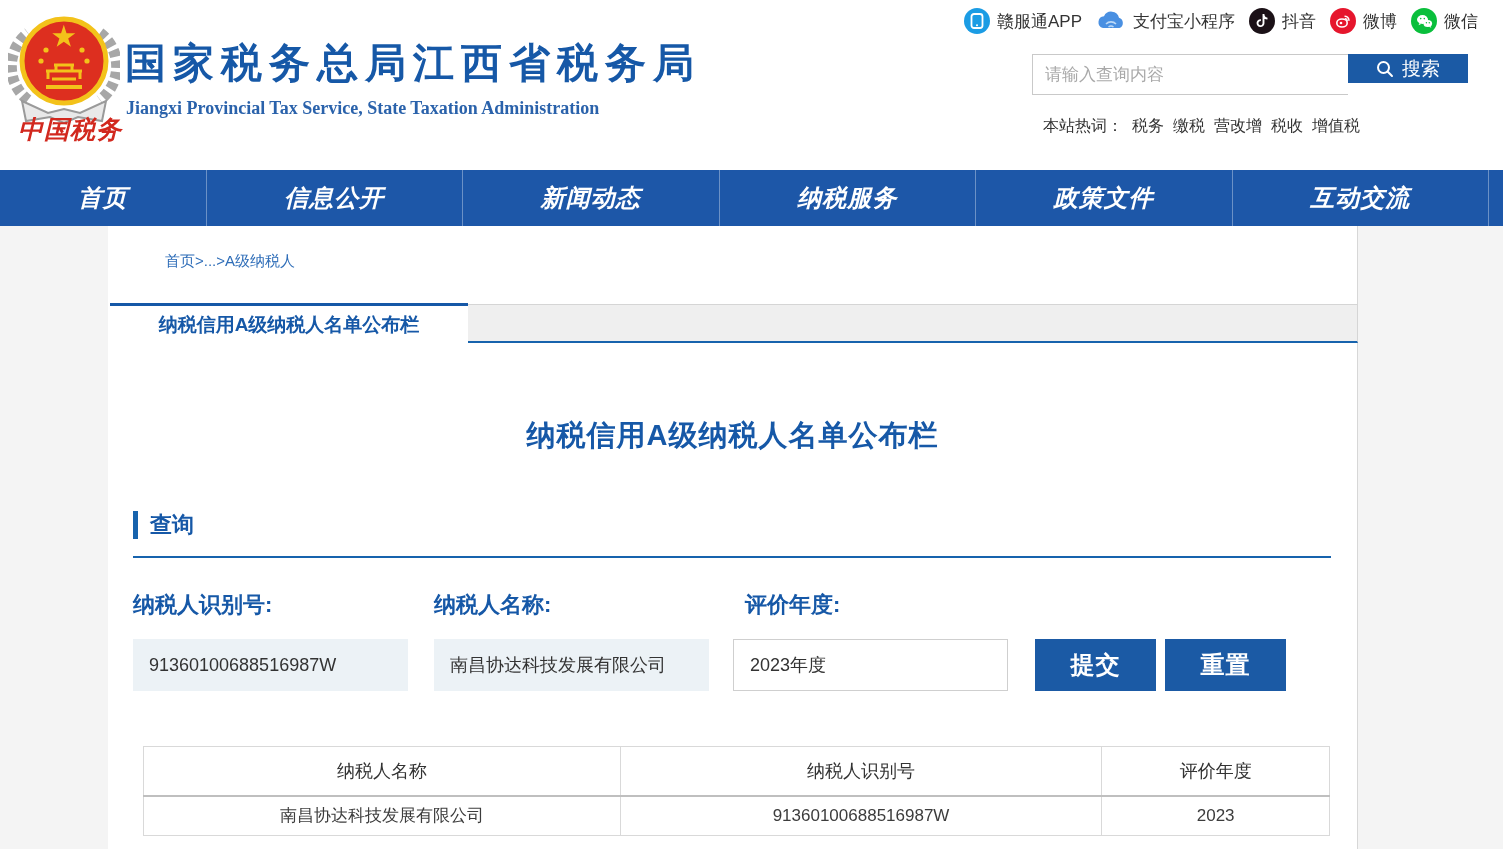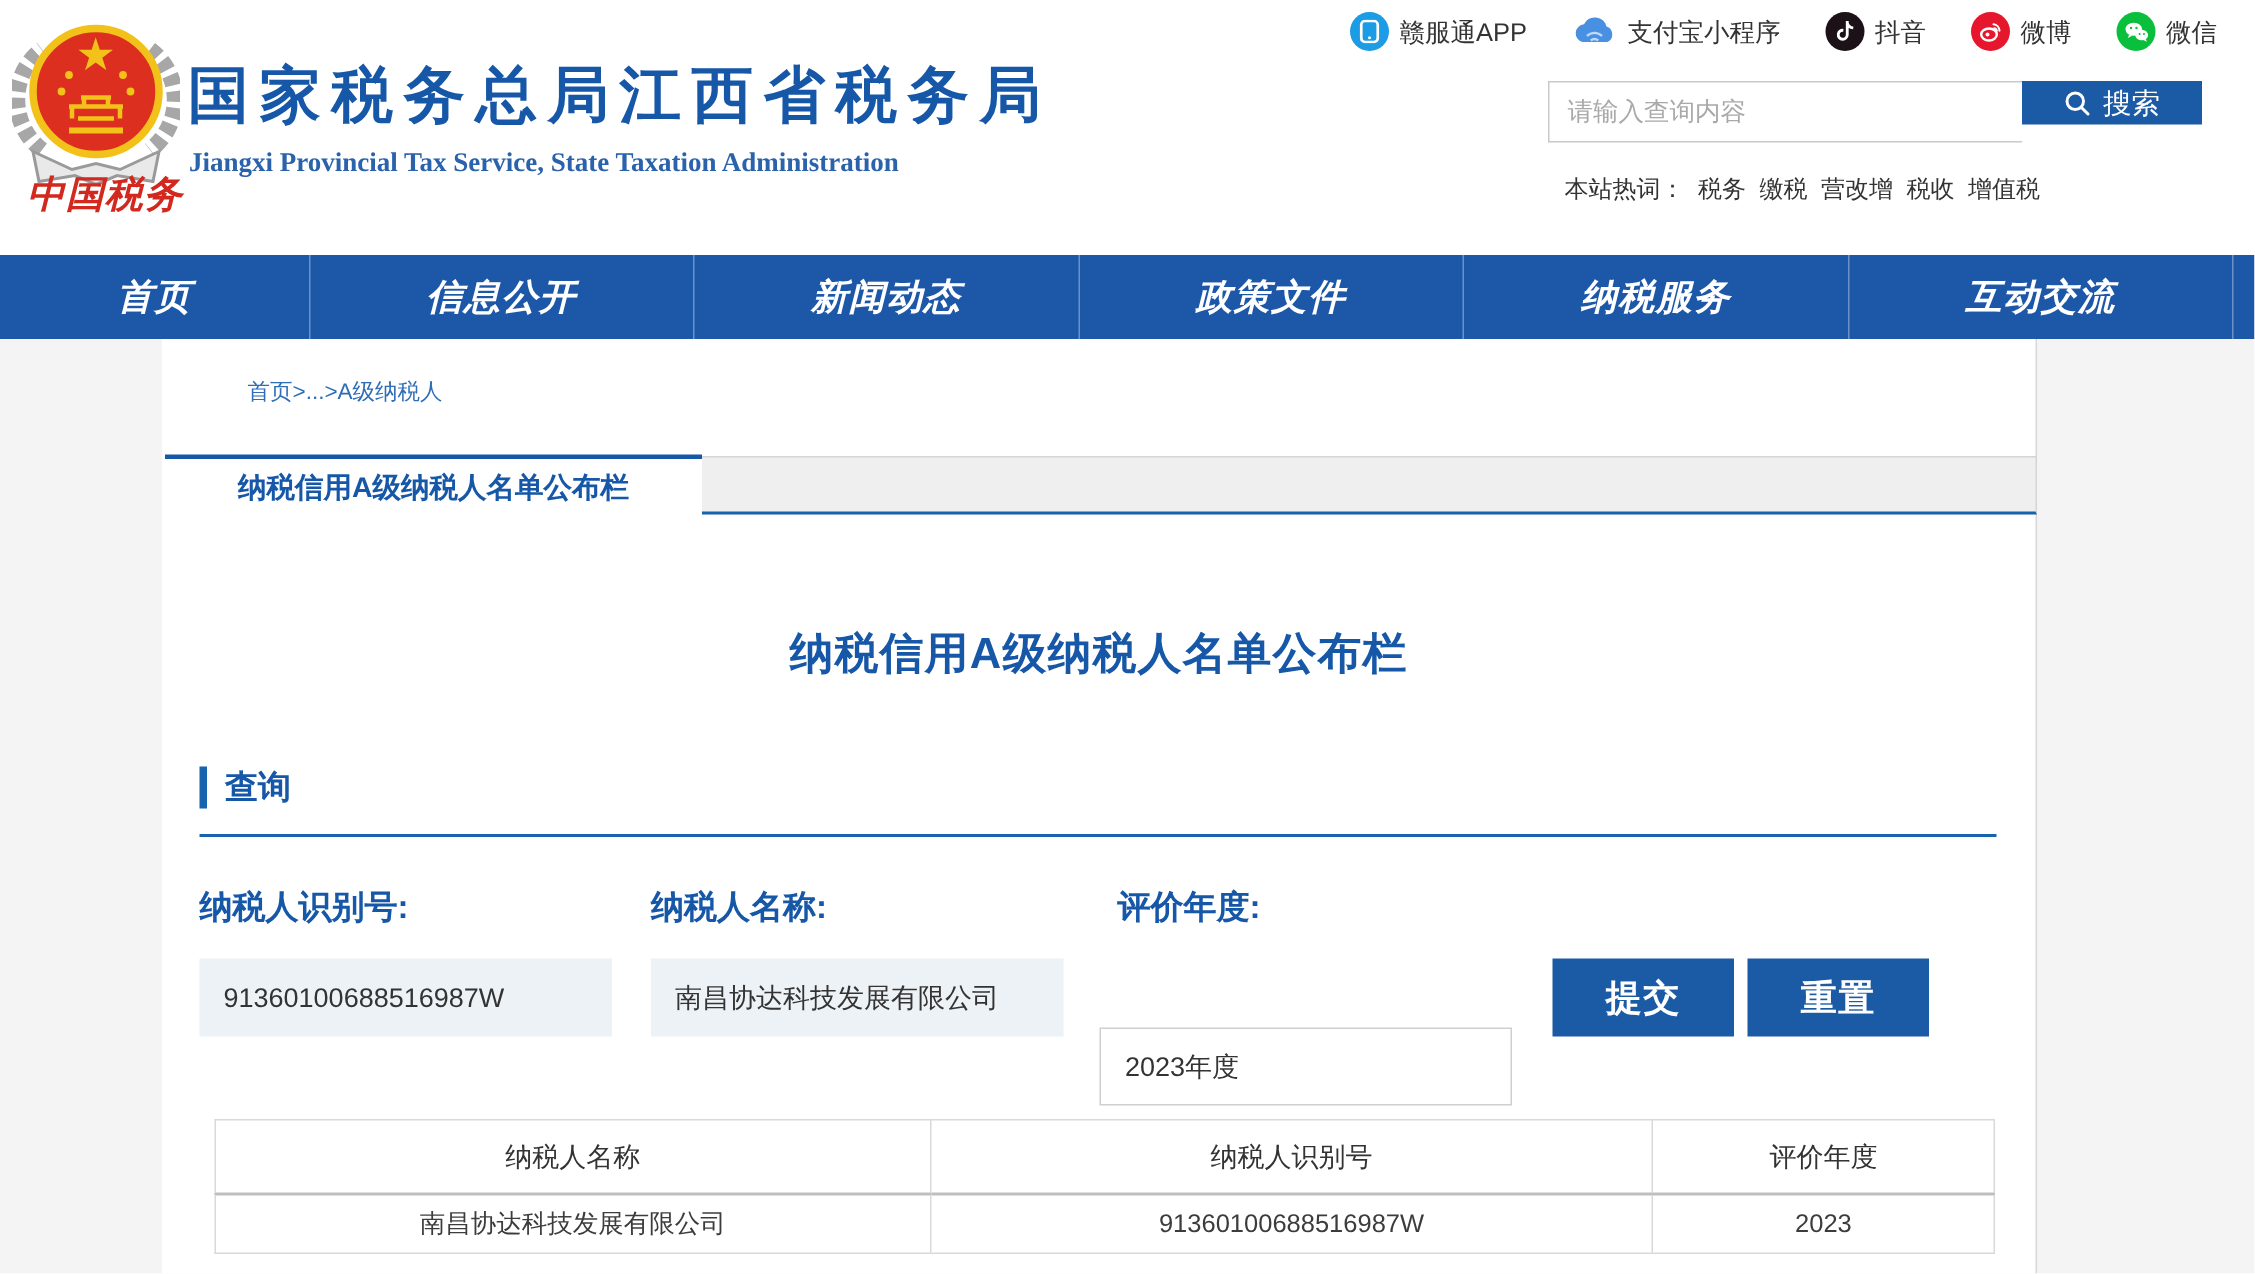--- a/index.html
+++ b/index.html
@@ -12,21 +12,21 @@
   .logo { position:absolute; left:8px; top:5px; width:112px; height:140px; }
   .logo-caption { position:absolute; left:6px; top:108px; width:112px; text-align:center;
     font-family:"Liberation Serif","DejaVu Serif",serif; font-style:italic; font-weight:bold;
     font-size:25px; color:#d2281e; letter-spacing:1px; white-space:nowrap; }
   .site-title { position:absolute; left:125px; top:36px; font-size:41px; font-weight:bold;
     color:#1658a7; letter-spacing:7px; white-space:nowrap; }
   .site-subtitle { position:absolute; left:126px; top:98px;
     font-family:"Liberation Serif","DejaVu Serif",serif; font-weight:bold;
     font-size:18px; color:#2a62ab; white-space:nowrap; }
 
-  .social-bar { position:absolute; top:8px; right:25px; display:flex; align-items:center; gap:30px; }
+  .social-bar { position:absolute; top:8px; right:25px; display:flex; align-items:center; gap:14px; }
   .social-item { display:flex; align-items:center; gap:7px; cursor:pointer; }
   .social-item .txt { font-size:17px; color:#333; white-space:nowrap; }
   .sicon { width:26px; height:26px; border-radius:50%; display:flex; align-items:center; justify-content:center; flex:0 0 auto; }
 
   .search-wrap { position:absolute; top:54px; right:35px; display:flex; }
   .search-input { width:316px; height:41px; border:1px solid #c9c9c9; border-right:none;
     font-size:17px; color:#333; padding:0 12px; outline:none; }
   .search-input::placeholder { color:#a9a9a9; }
   .search-btn { width:120px; height:29px; background:#1b5aa5; color:#fff; border:none;
     font-size:19px; display:flex; align-items:center; justify-content:center; gap:8px; cursor:pointer; }
@@ -66,21 +66,21 @@
   .query-title { font-size:22px; font-weight:bold; color:#1658a7; }
   .query-hr { position:absolute; left:25px; top:330px; width:1198px; height:2px; background:#1763ad; }
 
   .fl { position:absolute; top:364px; font-size:22px; font-weight:bold; color:#1658a7; }
   .fl-1 { left:25px; } .fl-2 { left:326px; } .fl-3 { left:625px;margin-left:12px; }
 
   .fi { position:absolute; top:413px; width:275px; height:52px; font-size:18px; color:#333;
     padding:0 16px; outline:none; }
   .fi-shaded { background:#ecf2f6; border:none; }
   .fi-plain { background:#ffffff; border:1px solid #cfcfcf; }
-  .fi-1 { left:25px; } .fi-2 { left:326px; } .fi-3 { left:625px;margin-top:46px; }
+  .fi-1 { left:25px; } .fi-2 { left:326px; } .fi-3 { left:625px; }
 
   .btn { position:absolute; top:413px; width:121px; height:52px; background:#1b5aa5; color:#fff;
     border:none; font-size:24px; font-weight:bold; cursor:pointer; letter-spacing:1px; }
   .btn-submit { left:927px; } .btn-reset { left:1057px; }
 
   .result-table { position:absolute; left:35px; top:520px; width:1187px; border-collapse:collapse;
     background:#fff; }
   .result-table th { height:49px; font-size:18px; font-weight:normal; color:#333;
     border:1px solid #d9d9d9; text-align:center; }
   .result-table td { height:40px; font-size:17px; color:#3c3c3c;
@@ -194,22 +194,22 @@
       <span class="hw">营改增</span>
       <span class="hw">税收</span>
       <span class="hw">增值税</span>
     </div>
   </div>
 
   <div class="nav">
     <div class="nav-item">首页</div>
     <div class="nav-item">信息公开</div>
     <div class="nav-item">新闻动态</div>
+    <div class="nav-item">纳税服务</div>
     <div class="nav-item">政策文件</div>
-    <div class="nav-item">纳税服务</div>
     <div class="nav-item">互动交流</div>
     <div class="nav-spacer"></div>
   </div>
 
   <div class="content-bg">
     <div class="panel">
 
       <div class="breadcrumb">首页&gt;...&gt;A级纳税人</div>
 
       <div class="tabbar">

